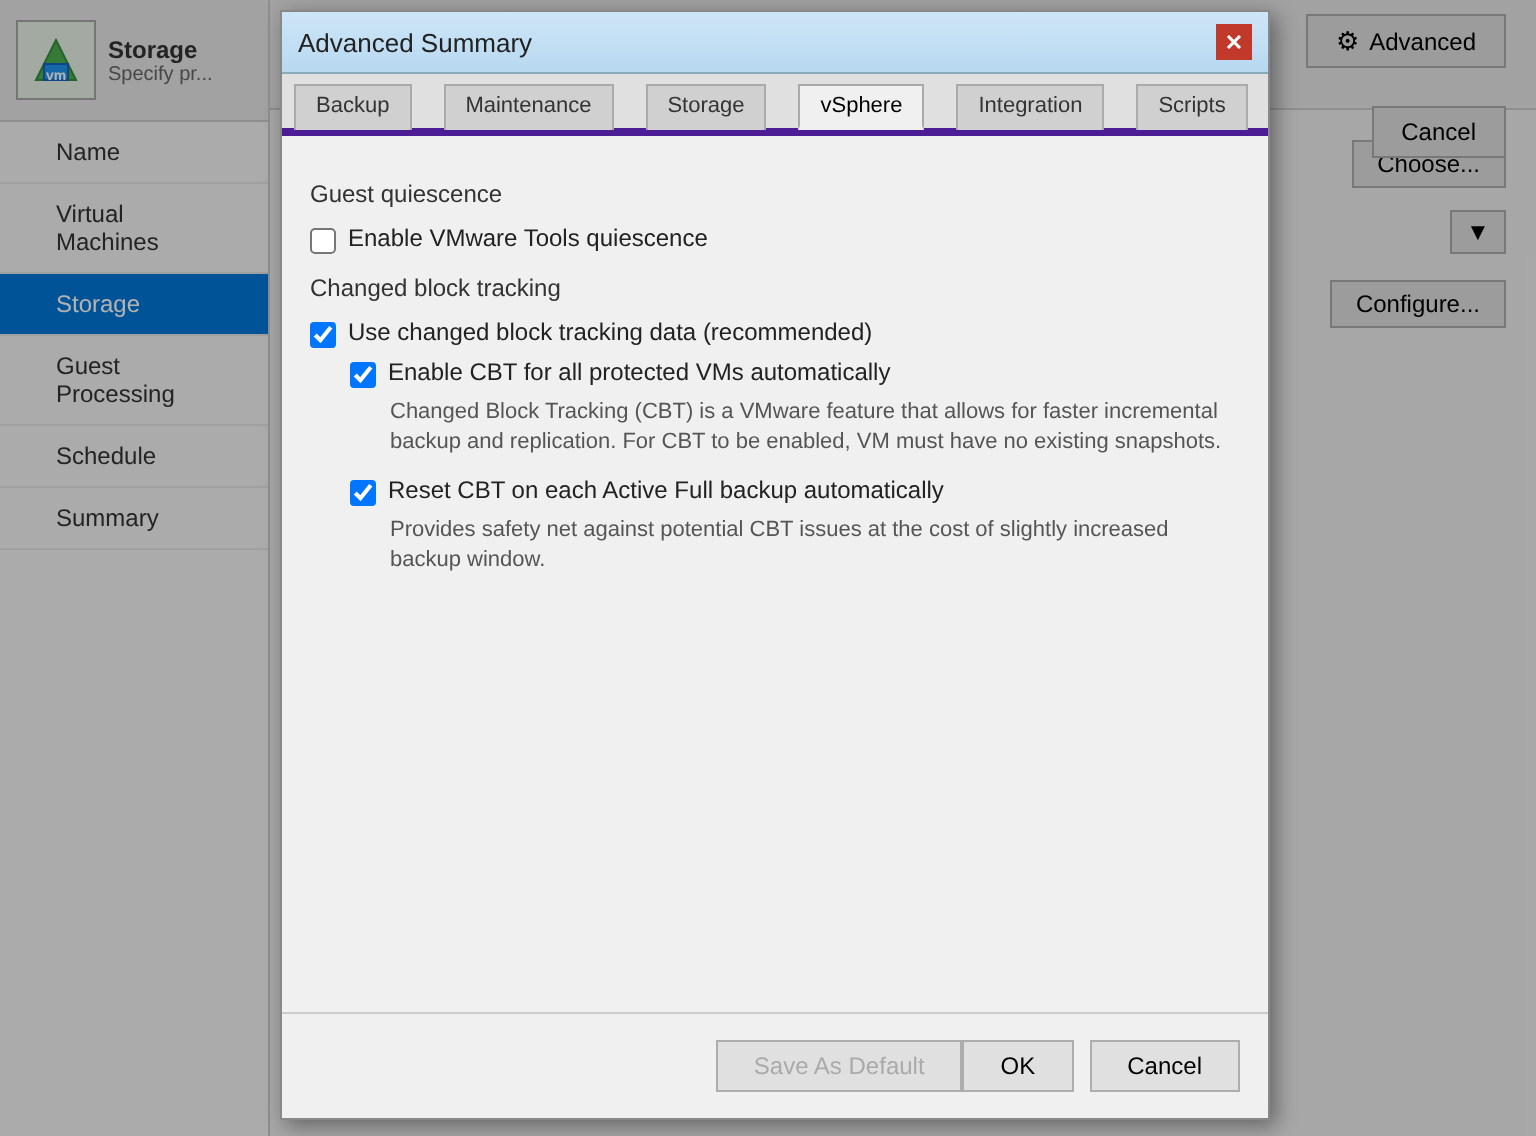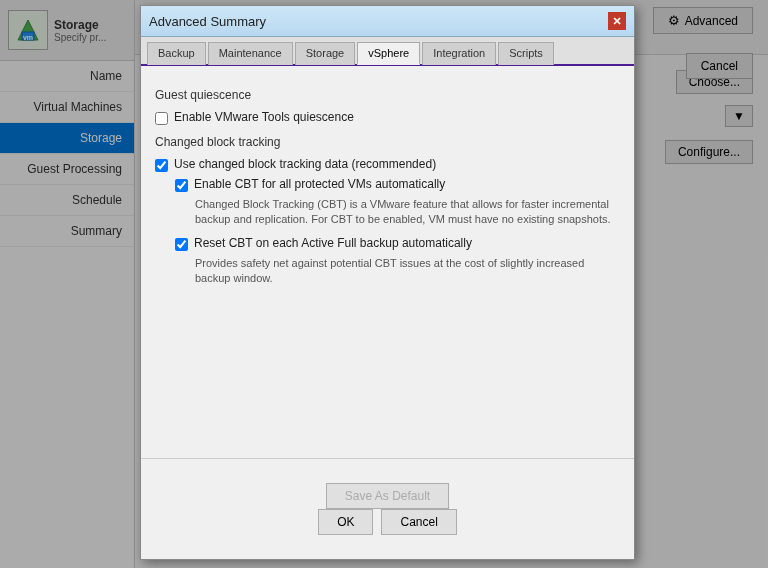--- a/index.html
+++ b/index.html
@@ -53,26 +53,25 @@
     }
     .sidebar-header-text {
       font-size: 11px;
       color: #333;
     }
     .sidebar-header-title {
       font-weight: bold;
       font-size: 12px;
     }
     .sidebar-nav-item {
-      padding: 8px 12px;
+      padding: 8px 28px;
       cursor: pointer;
       color: #333;
       border-bottom: 1px solid #e5e5e5;
       font-size: 12px;
-      text-align: right;
     }
     .sidebar-nav-item.active {
       background: #0078d7;
       color: white;
     }
 
     
     .right-area {
       position: absolute;
       top: 0; left: 135px;
@@ -208,23 +207,23 @@
       align-items: center;
       justify-content: center;
       font-size: 11px;
       font-weight: bold;
     }
 
     
     .tab-bar {
       display: flex;
       background: #e0e0e0;
-      border-bottom: 2px solid #4c1d95;
+      border-bottom: 4px solid #4c1d95;
       padding: 4px 6px 0 6px;
-      gap: 2px;
+      gap: 16px;
     }
     .tab {
       padding: 4px 10px;
       background: #d0d0d0;
       border: 1px solid #aaa;
       border-bottom: none;
       cursor: pointer;
       font-size: 11px;
       color: #333;
       position: relative;
@@ -276,27 +275,26 @@
     .section-divider {
       margin: 10px 0;
     }
 
     .indent-block {
       margin-left: 20px;
     }
 
     
     .dialog-footer {
-      padding: 24px 14px;
+      padding: 13px 14px;
       display: flex;
       justify-content: flex-end;
       align-items: center;
       border-top: 1px solid #ccc;
       background: #f0f0f0;
-      flex-direction: column;
     }
     .footer-left {}
     .footer-right {
       display: flex;
       gap: 8px;
     }
     .btn {
       padding: 5px 18px;
       border: 1px solid #adadad;
       background: #e0e0e0;

